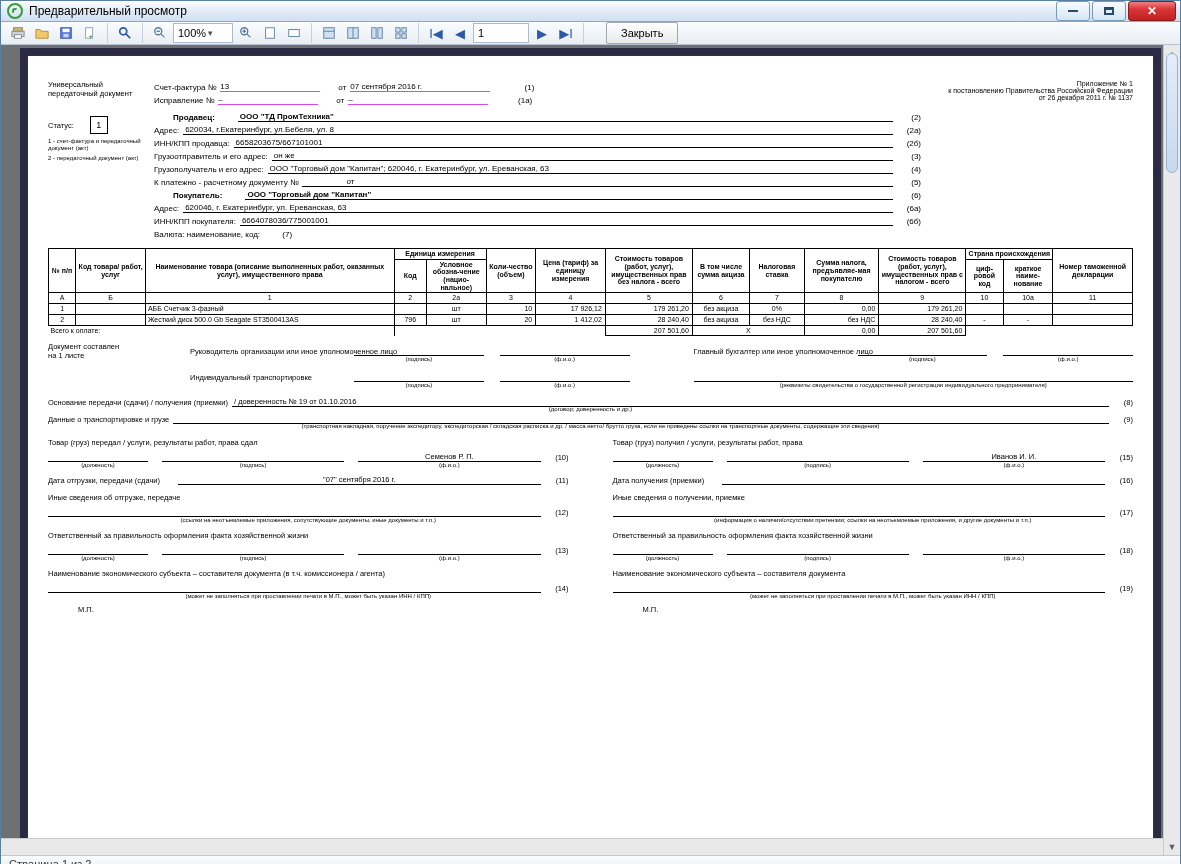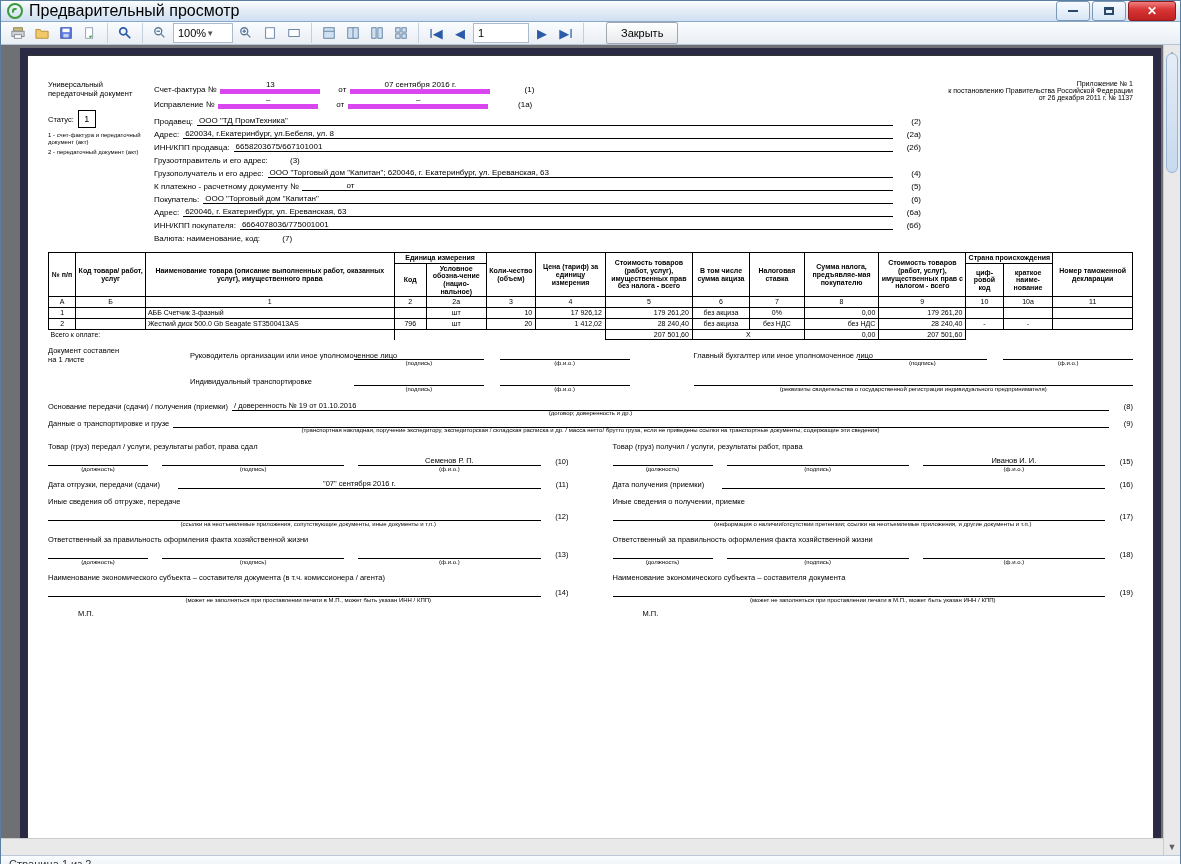--- a/index.html
+++ b/index.html
@@ -3,21 +3,21 @@
 <meta charset="utf-8">
 <style>
 * { box-sizing: border-box; }
 body { margin:0; font-family:Tahoma,Arial,sans-serif; font-size:11px; background:#fff; overflow:hidden; }
 
 
 .window { width:1181px; height:864px; background:#efefef; display:flex; flex-direction:column; border:1px solid #5a7fa0; }
 .titlebar { height:28px; background:linear-gradient(#fdfeff,#e6eef7 40%,#cfe0f2); display:flex; align-items:center; padding:0 4px 0 6px; border-bottom:1px solid #8aa8c7; }
 .titlebar .app-icon { width:16px; height:16px; border-radius:50%; border:2px solid #3a9a3a; margin-right:6px; position:relative; }
 .titlebar .app-icon::after{content:'';position:absolute;inset:3px;border:2px solid transparent;border-top-color:#3a9a3a;border-left-color:#3a9a3a;border-radius:50%;}
-.titlebar .title { flex:1; color:#000; font-size:16px; }
+.titlebar .title { flex:1; color:#000; font-size:12px; }
 .winbtns { display:flex; gap:2px; }
 .winbtn { width:34px; height:20px; border:1px solid #7a98b8; border-radius:3px; background:linear-gradient(#f7fbff,#d7e6f5); display:flex; align-items:center; justify-content:center; color:#2b4a6a; font-size:10px; }
 .winbtn.close { width:48px; background:linear-gradient(#f08080,#d93636 40%,#c02020); color:#fff; border-color:#8a1c1c; font-weight:bold;}
 .winbtn.close span{font-size:12px;}
 .minline{width:10px;height:2px;background:#2b4a6a;}
 .maxbox{width:10px;height:8px;border:2px solid #2b4a6a;border-top-width:3px;}
 
 
 .toolbar { height:30px; background:linear-gradient(#fafcfe,#e9eef4); border-bottom:1px solid #b6c4d6; display:flex; align-items:center; padding:0 6px; gap:2px; }
 .tbtn { width:22px; height:22px; border:1px solid transparent; border-radius:3px; display:flex; align-items:center; justify-content:center; color:#4a6a8a; font-size:13px; }
@@ -35,34 +35,34 @@
 .vscroll .arr{position:absolute;left:0;right:0;height:17px;display:flex;align-items:center;justify-content:center;color:#606060;font-size:9px;}
 .vscroll .arr.top{top:0;}.vscroll .arr.bot{bottom:0;}
 .hscroll { position:absolute; left:0; right:17px; bottom:0; height:17px; background:#e9e9e9; border-top:1px solid #ccc;}
 
 .page { width:1127px; height:790px; background:#fff; margin:0 auto; border:1px solid #333; padding:24px 20px 10px; font-size:8px; color:#000; overflow:hidden; box-shadow:0 0 0 7px #2a2a44;}
 .page * { font-family:Arial,sans-serif; }
 
 
 .dochead { display:flex; gap:12px; }
 .dochead .leftcol { width:94px; font-size:7.5px; }
-.dochead .leftcol .dname{margin-bottom:12px;}
-.statusrow{display:flex;align-items:center;gap:4px;margin-bottom:4px;}
+.dochead .leftcol .dname{margin-bottom:18px;}
+.statusrow{display:flex;align-items:center;gap:16px;margin-bottom:4px;}
 .statusbox{width:18px;height:18px;border:1.5px solid #000;display:flex;align-items:center;justify-content:center;font-size:9px;}
 .fnote{font-size:6px;line-height:1.1;margin-top:4px;}
 .dochead .midcol { flex:1; }
 .dochead .rightnote { width:200px; text-align:right; font-size:7px;}
 
 .frow { display:flex; align-items:flex-end; font-size:8px; margin-bottom:1px; min-height:12px;}
 .frow .lbl { white-space:nowrap; padding-right:4px; }
 .frow .uval { border-bottom:1px solid #000; flex:1; min-width:20px; padding:0 2px; }
-.frow .fix{border-bottom:5px solid #d946ef;text-align:center;}
+.frow .fix{border-bottom:1px solid #d946ef;text-align:left;}
 .frow .n { width:28px; text-align:right; padding-left:4px;}
 .frow .gap{width:18px;}
-.frow.bold .lbl, .frow.bold .uval{font-weight:normal;}
+.frow.bold .lbl, .frow.bold .uval{font-weight:bold;margin-left:19px;}
 
 
 table.main { width:100%; border-collapse:collapse; font-size:7px; margin-top:8px; }
 table.main th, table.main td { border:1px solid #000; padding:1px 2px; text-align:center; vertical-align:middle; line-height:1.1;}
 table.main td.l{text-align:left;}
 table.main td.r{text-align:right;padding-right:3px;}
 
 
 .sigblock{display:flex;gap:64px;margin-top:6px;font-size:7.5px;}
 .sigcol{flex:1;}
@@ -254,20 +254,21 @@
               <span class="uval">620034, г.Екатеринбург, ул.Бебеля, ул. 8</span>
               <span class="n">(2а)</span>
             </div>
           <div class="frow">
               <span class="lbl">ИНН/КПП продавца:</span>
               <span class="uval">6658203675/667101001</span>
               <span class="n">(2б)</span>
             </div>
           <div class="frow">
               <span class="lbl">Грузоотправитель и его адрес:</span>
+              <span class="uval">он же</span>
               <span class="n">(3)</span>
             </div>
           <div class="frow">
               <span class="lbl">Грузополучатель и его адрес:</span>
               <span class="uval">ООО "Торговый дом "Капитан"; 620046, г. Екатеринбург, ул. Ереванская, 63</span>
               <span class="n">(4)</span>
             </div>
           <div class="frow">
               <span class="lbl">К платежно - расчетному документу №</span>
               <span class="uval" style="max-width:40px"> </span>

